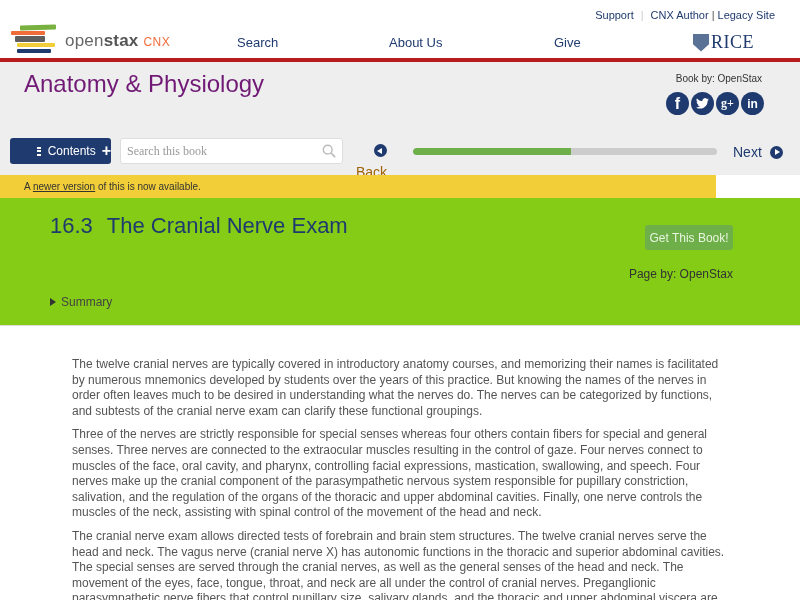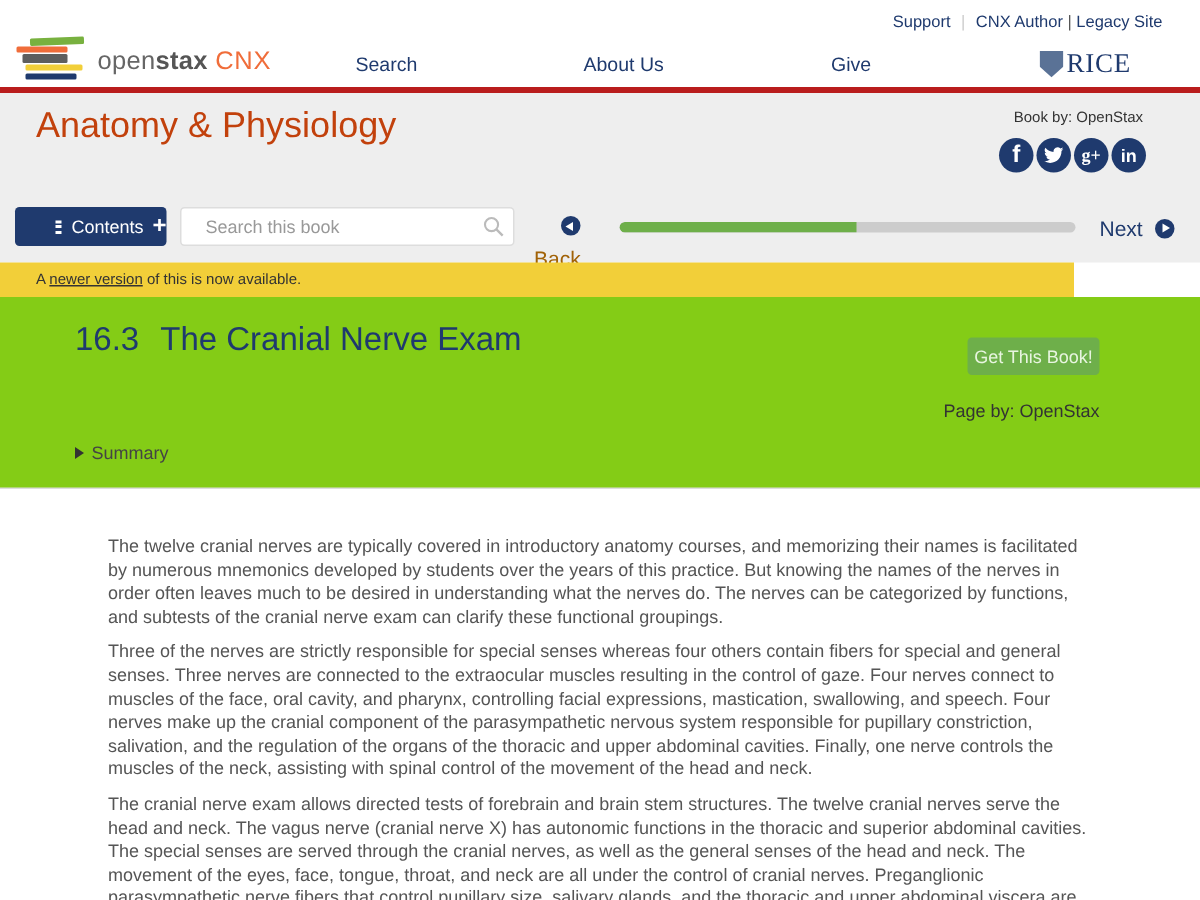--- a/index.html
+++ b/index.html
@@ -10,40 +10,40 @@
   .topbar { position: absolute; left: 0; top: 0; width: 800px; height: 62px; background: #fff; border-bottom: 4px solid #b91c1c; }
   .util-links { position: absolute; right: 25px; top: 9px; font-size: 11px; color: #1f3a6e; display: flex; gap: 0; }
   .util-links span { white-space: nowrap; }
   .util-sep { color: #ccc; margin: 0 7px; }
   .util-sep2 { color: #555; margin: 0 3px; }
   .logo { position: absolute; left: 11px; top: 25px; width: 160px; height: 30px; }
   .logo-bars { position: absolute; left: 0; top: 0; width: 48px; height: 30px; }
   .logo-bars div { position: absolute; height: 4px; border-radius: 1px; }
   .logo-text { position: absolute; left: 54px; top: 6px; font-size: 17px; color: #666; letter-spacing: 0.2px; white-space: nowrap; }
   .logo-text b { font-weight: bold; color: #555; }
-  .logo-text .cnx { color: #f06d3a; font-size: 17px; margin-left: 5px; letter-spacing: 0.5px; }
+  .logo-text .cnx { color: #f06d3a; font-size: 12px; margin-left: 5px; letter-spacing: 0.5px; }
   .nav { position: absolute; top: 35px; font-size: 13px; color: #1f3a6e; }
   .rice { position: absolute; left: 693px; top: 32px; display: flex; align-items: center; gap: 2px; }
   .rice-shield { width: 16px; height: 18px; background: #5a7296; clip-path: polygon(0 0, 100% 0, 100% 60%, 50% 100%, 0 60%); }
   .rice-text { font-family: "Liberation Serif", serif; font-size: 18px; color: #1f3a6e; letter-spacing: 0.5px; }
 
   
   .bookbar { position: absolute; left: 0; top: 62px; width: 800px; height: 113px; background: #eeeeee; }
-  .book-title { position: absolute; left: 24px; top: 8px; font-size: 24px; color: #c2410c; }
+  .book-title { position: absolute; left: 24px; top: 8px; font-size: 24px; color: #701a75; }
   .book-by { position: absolute; right: 38px; top: 11px; font-size: 10px; color: #333; }
   .socials { position: absolute; left: 666px; top: 30px; display: flex; gap: 2px; }
   .social { width: 23px; height: 23px; border-radius: 50%; background: #1f3a6e; color: #fff; font-weight: bold; display: flex; align-items: center; justify-content: center; font-size: 14px; font-family: "Liberation Sans", sans-serif; }
 
   .contents-btn { position: absolute; left: 10px; top: 76px; width: 101px; height: 26px; background: #1f3a6e; border-radius: 3px; color: #fff; font-size: 12px; display: flex; align-items: center; padding-left: 27px; }
   .contents-btn .list-icon { width: 11px; height: 9px; margin-right: 7px; display: flex; flex-direction: column; justify-content: space-between; }
   .contents-btn .list-icon i { display: block; height: 2px; background: #fff; }
   .contents-btn .plus { margin-left: 6px; font-size: 16px; font-weight: bold; line-height: 1; }
 
   .search-box { position: absolute; left: 120px; top: 76px; width: 223px; height: 26px; background: #fff; border: 1px solid #ddd; border-radius: 3px; }
-  .search-box input { border: none; outline: none; background: transparent; width: 190px; height: 24px; padding-left: 16px; font-size: 12px; color: #555; font-family: Liberation Sans, sans-serif; }
+  .search-box input { border: none; outline: none; background: transparent; width: 190px; height: 24px; padding-left: 6px; font-size: 12px; color: #555; font-family: Liberation Serif, serif; }
   .search-box input::placeholder { color: #999; }
   .search-icon { position: absolute; right: 6px; top: 5px; width: 14px; height: 14px; }
 
   .back { position: absolute; left: 356px; top: 82px; display: flex; align-items: flex-end; gap: 7px; font-size: 14px; color: #a16207; flex-direction: column; }
   .circ { width: 13px; height: 13px; border-radius: 50%; background: #1f3a6e; position: relative; }
   .circ.left::after { content: ""; position: absolute; left: 3px; top: 3.5px; border-right: 5px solid #fff; border-top: 3px solid transparent; border-bottom: 3px solid transparent; }
   .circ.right::after { content: ""; position: absolute; left: 5px; top: 3.5px; border-left: 5px solid #fff; border-top: 3px solid transparent; border-bottom: 3px solid transparent; }
   .progress { position: absolute; left: 413px; top: 86px; width: 304px; height: 7px; background: #cccccc; border-radius: 4px; overflow: hidden; }
   .progress-fill { height: 100%; background: #6eaf4a; border-radius: 4px 0 0 4px; }
   .next { position: absolute; left: 733px; top: 82px; display: flex; align-items: center; gap: 8px; font-size: 14px; color: #1f3a6e; }

